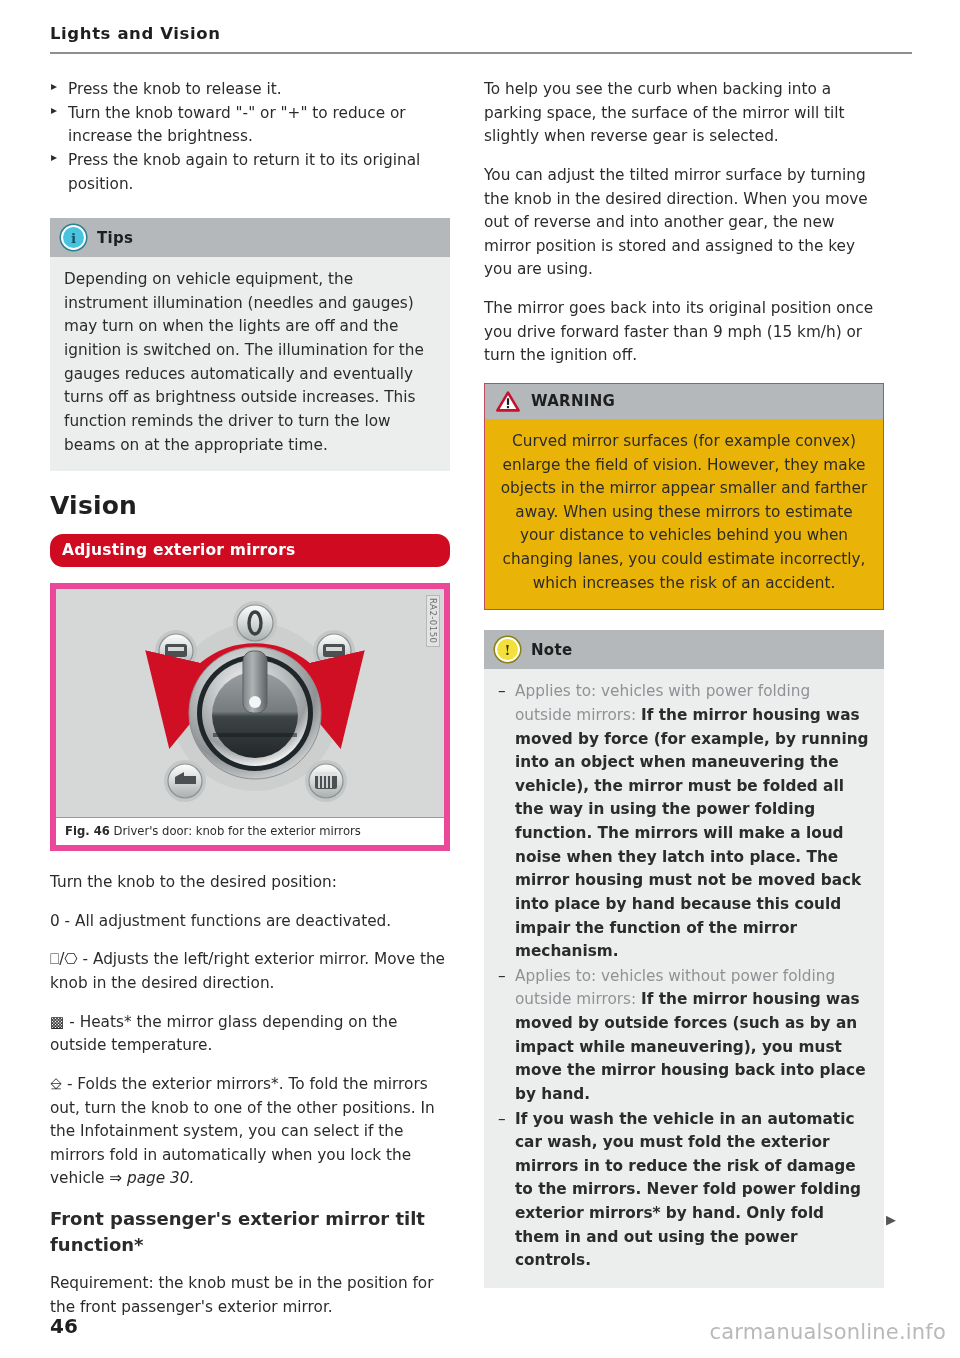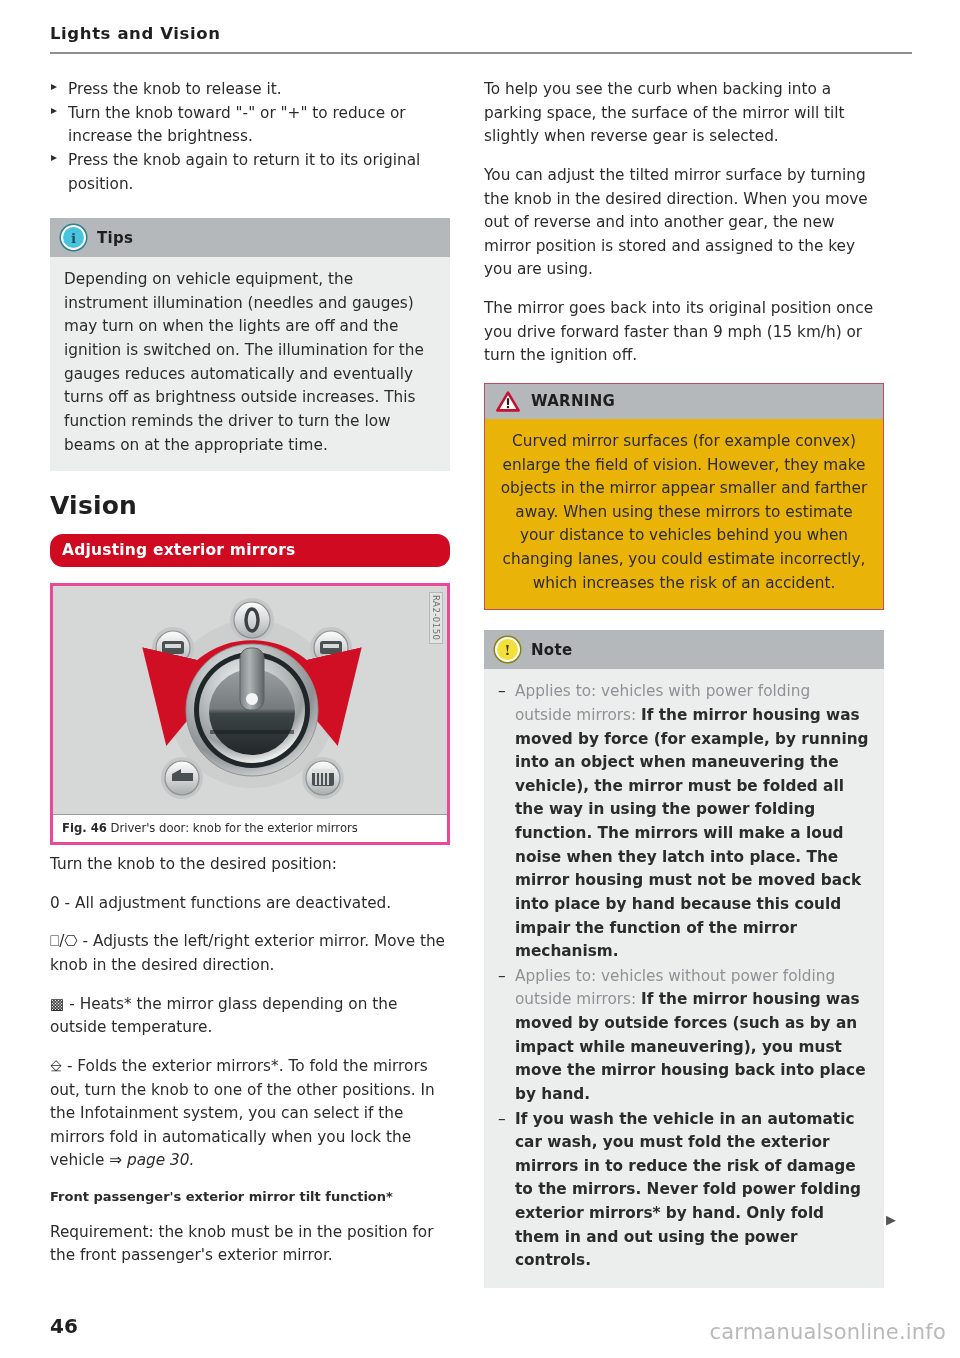--- a/index.html
+++ b/index.html
@@ -134,22 +134,22 @@
     font-size: 15.5px;
     font-weight: bold;
     padding: 7px 12px 8px 12px;
     letter-spacing: 0.2px;
     margin-bottom: 16px;
     border-radius: 13px;
   }
 
   
   .figure {
-    border: 3px solid #ec4899;
-    margin-bottom: 8px;
+    border: 6px solid #ec4899;
+    margin-bottom: 20px;
   }
   .figure-img {
     position: relative;
     background: #d6d7d7;
     height: 228px;
     overflow: hidden;
   }
   .fig-code {
     position: absolute;
     right: 4px;
@@ -183,21 +183,21 @@
   .dash-list > li::before {
     content: "\2013";
     position: absolute;
     left: 0;
     top: 0;
   }
   .applies { color: #8e9295; }
   .bold { font-weight: bold; }
 
   .subhead {
-    font-size: 13px;
+    font-size: 18px;
     font-weight: bold;
     line-height: 1.45;
     margin: 0 0 14px 0;
   }
   .ref { font-style: italic; }
 
   
   .page-num {
     position: absolute;
     left: 50px;

